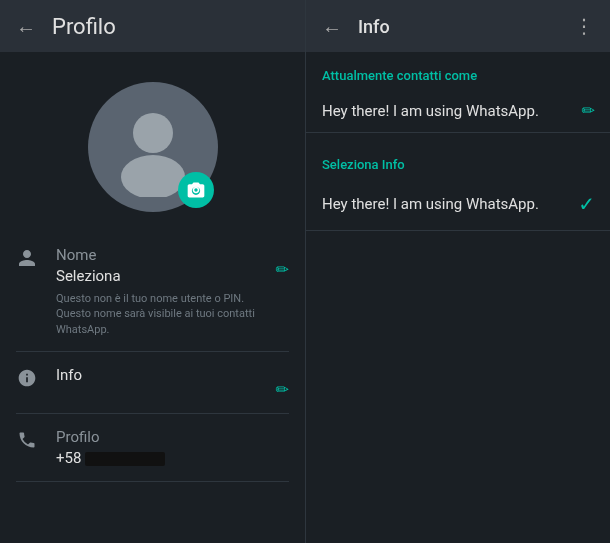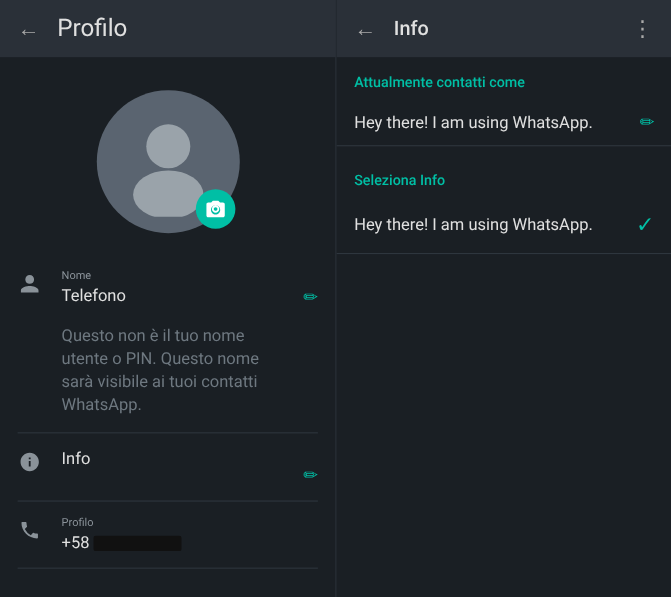--- a/index.html
+++ b/index.html
@@ -120,34 +120,34 @@
       display: flex;
       align-items: flex-start;
       justify-content: center;
     }
 
     .info-row .row-content {
       flex: 1;
     }
 
     .info-row .row-label {
-      font-size: 10px;
+      font-size: 15px;
       color: #8a9299;
       margin-bottom: 3px;
     }
 
     .info-row .row-value {
       font-size: 15px;
       color: #e0e0e0;
     }
 
     .info-row .row-subtext {
-      font-size: 15px;
+      font-size: 11px;
       color: #6e7880;
-      margin-top: 17px;
+      margin-top: 6px;
       line-height: 1.4;
     }
 
     .info-row .edit-icon {
       color: #00bfa5;
       font-size: 16px;
       cursor: pointer;
       margin-left: 8px;
       margin-top: 14px;
     }
@@ -297,21 +297,21 @@
   <div class="info-rows">
 
     <div class="info-row">
       <div class="row-icon">
         <svg viewBox="0 0 24 24" width="20" height="20" fill="#8a9299">
           <path d="M12 12c2.7 0 4.8-2.1 4.8-4.8S14.7 2.4 12 2.4 7.2 4.5 7.2 7.2 9.3 12 12 12zm0 2.4c-3.2 0-9.6 1.6-9.6 4.8v2.4h19.2v-2.4c0-3.2-6.4-4.8-9.6-4.8z"></path>
         </svg>
       </div>
       <div class="row-content">
         <div class="row-label">Nome</div>
-        <div class="row-value">Telefono</div>
+        <div class="row-value">Seleziona</div>
         <div class="row-subtext">Questo non è il tuo nome utente o PIN.
 Questo nome sarà visibile ai tuoi contatti WhatsApp.</div>
       </div>
       <span class="edit-icon">✏</span>
     </div>
 
     <div class="info-row">
       <div class="row-icon">
         <svg viewBox="0 0 24 24" width="20" height="20" fill="#8a9299">
           <path d="M12 2C6.48 2 2 6.48 2 12s4.48 10 10 10 10-4.48 10-10S17.52 2 12 2zm1 15h-2v-6h2v6zm0-8h-2V7h2v2z"></path>

